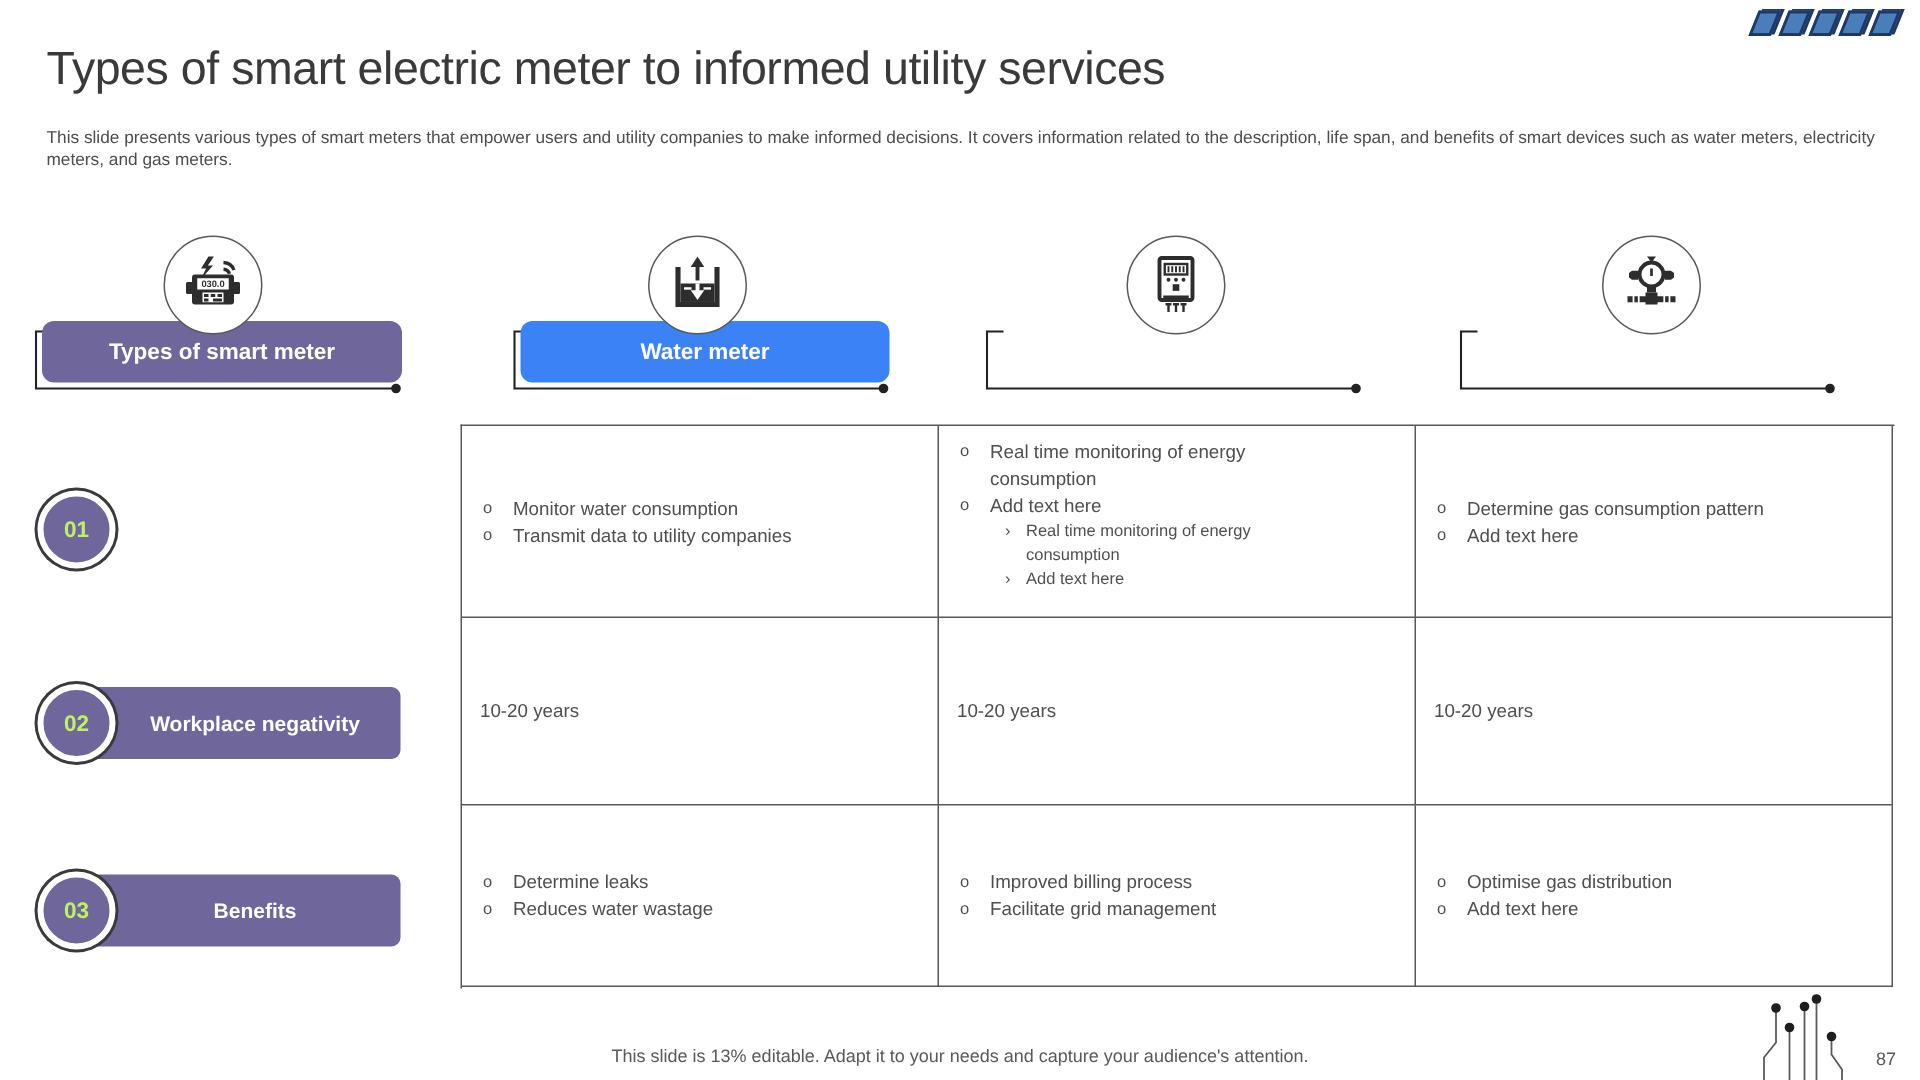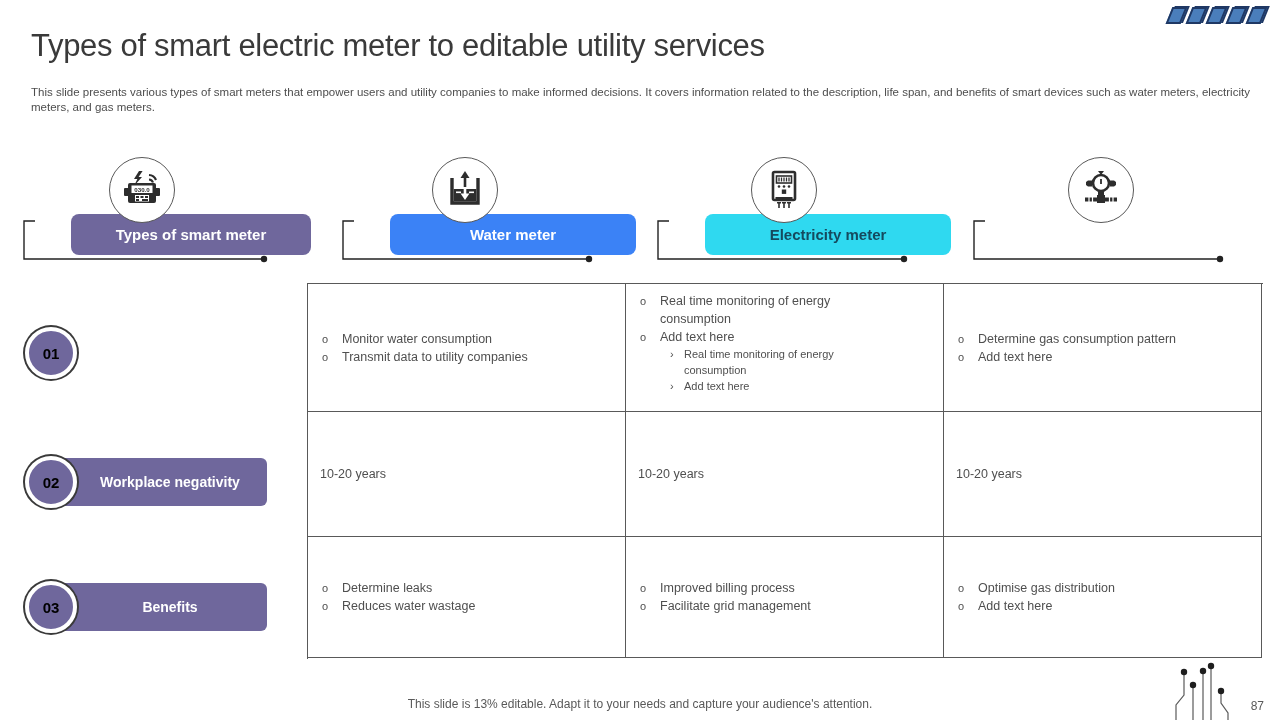--- a/index.html
+++ b/index.html
@@ -16,34 +16,34 @@
   .logo { position:absolute; top:7px; right:16px; display:flex; gap:5px; }
   .panel { width:15px; height:17px; background:#4a7ebb; border:2px solid #1f3864;
            transform:skewX(-22deg); box-shadow:2px -1px 0 0 #1f3864; }
 
   
   .hdr-circle { position:absolute; top:157px; width:66px; height:66px; border-radius:50%;
                 background:#fff; border:1px solid #595959; display:flex; align-items:center;
                 justify-content:center; z-index:3; }
   .hdr-bar { position:absolute; top:214px; height:41px; border-radius:8px; z-index:2;
              display:flex; align-items:center; justify-content:center;
-             font-size:15px; font-weight:bold; color:#ffffff;margin-left:43px; }
+             font-size:15px; font-weight:bold; color:#ffffff; }
   .bar-purple { background:#6f679c; }
   .bar-blue   { background:#3b82f6; }
   .bar-cyan   { background:#2fd9f0; color:#154a5e; }
   .bracket { position:absolute; top:220px; z-index:1; }
 
   
   .row-bar { position:absolute; left:43px; width:224px; height:48px; background:#6f679c;
              border-radius:6px; display:flex; align-items:center; justify-content:center;
              font-size:14px; font-weight:bold; color:#ffffff; padding-left:30px; }
   .num-circle { position:absolute; left:25px; width:52px; height:52px; border-radius:50%;
                 background:#6f679c; border:4px solid #ffffff;
                 box-shadow:0 0 0 2px #3a3a3a; display:flex; align-items:center;
-                justify-content:center; font-size:15px; font-weight:bold; color:#000000; z-index:2; }
+                justify-content:center; font-size:15px; font-weight:bold; color:#bef264; z-index:2; }
 
   
   .grid { position:absolute; left:307px; top:283px; width:956px; height:376px;
           display:grid; grid-template-columns:318px 318px 318px;
           grid-template-rows:128px 125px 121px;
           border-top:1px solid #595959; border-left:1px solid #595959; }
   .cell { border-right:1px solid #595959; border-bottom:1px solid #595959;
           padding:8px 12px; display:flex; flex-direction:column; justify-content:center;
           font-size:12.5px; line-height:18px; color:#4f4f4f; }
   .cell.top { justify-content:flex-start; padding-top:8px; }
@@ -68,21 +68,21 @@
 <div class="slide">
 
   <div class="logo">
     <div class="panel"></div>
     <div class="panel"></div>
     <div class="panel"></div>
     <div class="panel"></div>
     <div class="panel"></div>
   </div>
 
-  <div class="title">Types of smart electric meter to editable utility services</div>
+  <div class="title">Types of smart electric meter to informed utility services</div>
   <div class="subtitle">This slide presents various types of smart meters that empower users and utility companies to make informed decisions. It covers information related to the description, life span, and benefits of smart devices such as water meters, electricity meters, and gas meters.</div>
 
   <div class="hdr-circle" style="left:109px;">
     <svg width="42" height="42" viewBox="0 0 42 42">
       <path class="dk" d="M18 2 l-5 8 h3.4 l-3.4 7 l8 -9 h-3.4 l4 -6 z"></path>
       <path d="M28 6 a8 8 0 0 1 7 5" stroke="#2d2d2d" stroke-width="2.2" fill="none"></path>
       <path d="M28 10.5 a4.5 4.5 0 0 1 4 3" stroke="#2d2d2d" stroke-width="2.2" fill="none"></path>
       <rect class="dk" x="3" y="19" width="5" height="8" rx="1"></rect>
       <rect class="dk" x="34" y="19" width="5" height="8" rx="1"></rect>
       <rect class="dk" x="7" y="14" width="28" height="20" rx="2"></rect>
@@ -136,21 +136,20 @@
       <rect class="dk" x="12.5" y="28" width="17" height="3"></rect>
       <path class="dk" d="M14 33 h4 v1.6 h-1.2 v4.4 h-1.6 v-4.4 H14 z"></path>
       <path class="dk" d="M19 33 h4 v1.6 h-1.2 v4.4 h-1.6 v-4.4 H19 z"></path>
       <path class="dk" d="M24 33 h4 v1.6 h-1.2 v4.4 h-1.6 v-4.4 H24 z"></path>
     </svg>
   </div>
   <svg class="bracket" style="left:657px;" width="252" height="44">
     <polyline points="12,1 1,1 1,39 247,39" stroke="#222" stroke-width="1.4" fill="none"></polyline>
     <circle cx="247" cy="39" r="3.2" fill="#222"></circle>
   </svg>
-  <div class="hdr-bar bar-cyan" style="left:662px; width:246px;">Electricity meter</div>
 
   <div class="hdr-circle" style="left:1068px;">
     <svg width="42" height="42" viewBox="0 0 42 42">
       <path class="dk" d="M18 2 h6 l-3 4 z"></path>
       <circle cx="21" cy="14" r="8" stroke="#2d2d2d" stroke-width="2.6" fill="none"></circle>
       <line x1="21" y1="10" x2="21" y2="15" stroke="#2d2d2d" stroke-width="1.8"></line>
       <path class="dk" d="M8 11.5 h4 v6 H8 l-2 -1.5 v-3 z"></path>
       <path class="dk" d="M34 11.5 h-4 v6 h4 l2 -1.5 v-3 z"></path>
       <rect class="dk" x="18" y="22" width="6" height="4"></rect>
       <rect class="dk" x="17" y="26" width="8" height="8"></rect>

